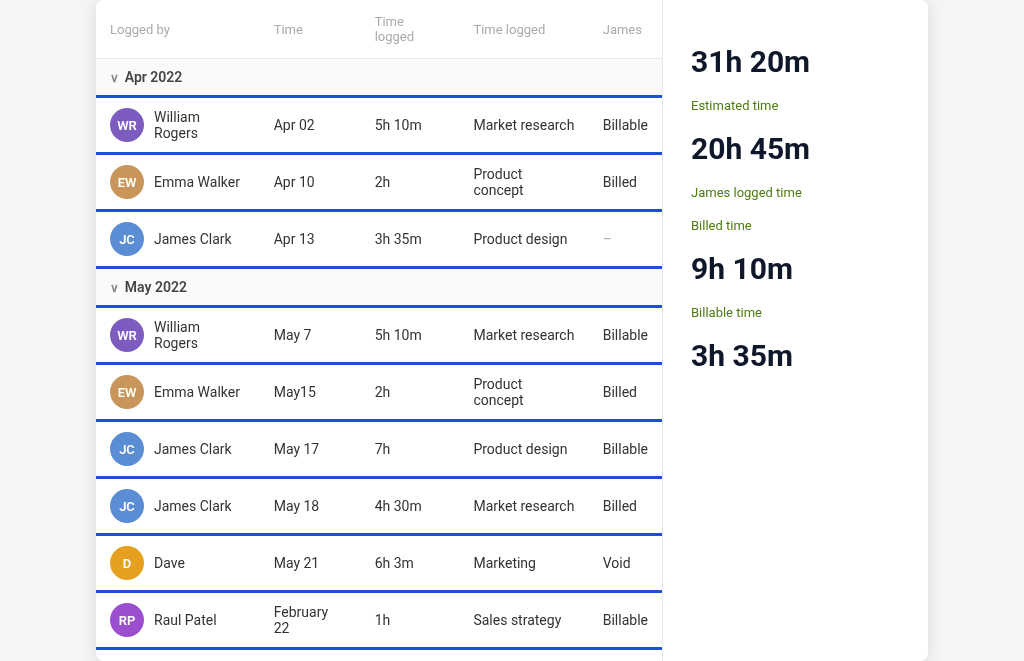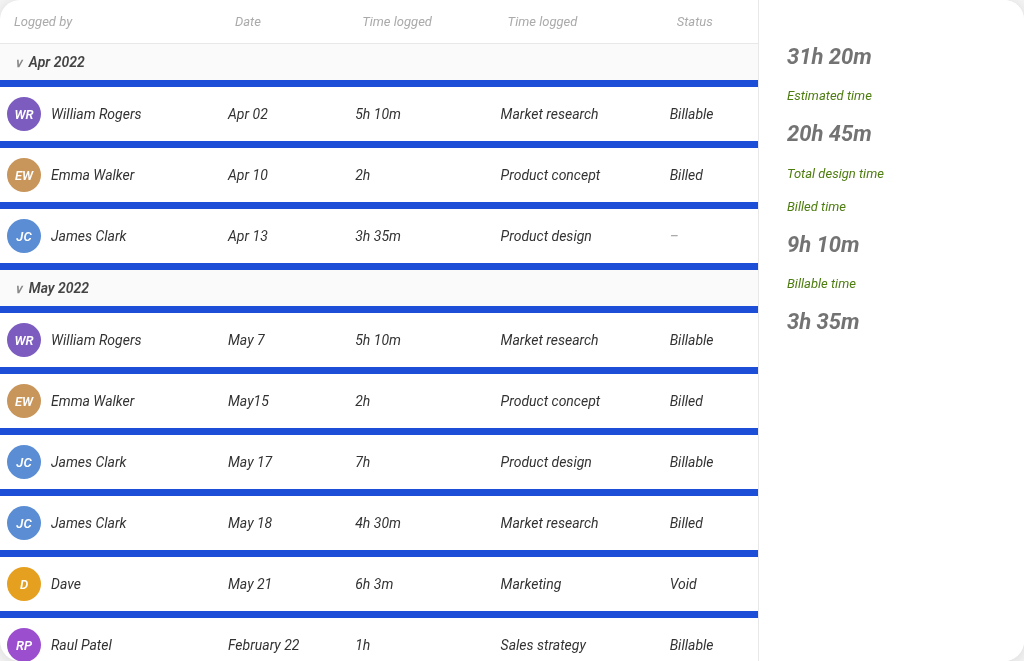--- a/index.html
+++ b/index.html
@@ -5,28 +5,27 @@
     * { box-sizing: border-box; margin: 0; padding: 0; }
     body {
       font-family: -apple-system, BlinkMacSystemFont, 'Segoe UI', Roboto, sans-serif;
       background: #f5f5f5;
       display: flex;
       justify-content: center;
       align-items: center;
       min-height: 100vh;
     }
     .container {
-      width: 1024px;
+      width: 832px;
       height: 661px;
       background: #fff;
-      border-radius: 20px;
+      border-radius: 8px;
       box-shadow: 0 2px 16px rgba(0,0,0,0.12);
       display: flex;
       overflow: hidden;
-      font-style: italic;
     }
     .table-section {
       flex: 1;
       overflow-y: auto;
       border-right: 1px solid #e8e8e8;
     }
     .summary-section {
       width: 265px;
       padding: 24px 28px;
       background: #fff;
@@ -35,23 +34,23 @@
     .summary-title {
       font-size: 18px;
       font-weight: 700;
       color: #1a1a1a;
       margin-bottom: 20px;
     }
     .summary-item {
       margin-bottom: 18px;
     }
     .summary-value {
-      font-size: 22px;
+      font-size: 30px;
       font-weight: 700;
-      color: #737373;
+      color: #0f172a;
       line-height: 1.2;
     }
     .summary-label {
       font-size: 13px;
       color: #4d7c0f;
       margin-top: 18px;
     }
     table {
       width: 100%;
       border-collapse: collapse;
@@ -60,31 +59,31 @@
       border-bottom: 1px solid #e8e8e8;
     }
     thead th {
       padding: 14px 14px;
       text-align: left;
       font-size: 13px;
       font-weight: 400;
       color: #aaa;
     }
     tbody tr {
-      border-bottom: 7px solid #1d4ed8;
+      border-bottom: 3px solid #1d4ed8;
     }
     .group-row td {
       padding: 10px 14px;
       font-size: 14px;
       font-weight: 600;
       color: #444;
       background: #fafafa;
     }
     .data-row td {
-      padding: 10px 7px;
+      padding: 10px 14px;
       font-size: 14px;
       color: #333;
     }
     .user-cell {
       display: flex;
       align-items: center;
       gap: 10px;
     }
     .avatar {
       width: 34px;
@@ -115,24 +114,24 @@
 </head>
 <body>
 
 <div class="container">
   <div class="table-section">
     <table>
       <thead>
         <tr>
 
         <th>Logged by</th>
-            <th>Date</th>
+            <th>Time</th>
             <th>Time logged</th>
             <th>Time logged</th>
-            <th>Status</th>
+            <th>James</th>
           </tr>
       </thead>
       <tbody id="table-body">
       <tr class="group-row">
             <td colspan="5"><span class="chevron">∨</span>Apr 2022</td>
           </tr>
           <tr class="data-row">
             <td>
       <div class="user-cell">
         <div class="avatar av-william">
@@ -266,21 +265,21 @@
   </div>
   <div class="summary-section">
     <div class="summary-title"></div>
     <div id="summary-items">
         <div class="summary-item">
     <div class="summary-value">31h 20m</div>
     <div class="summary-label">Estimated time</div>
   </div>
         <div class="summary-item">
     <div class="summary-value">20h 45m</div>
-    <div class="summary-label">Total design time</div>
+    <div class="summary-label">James logged time</div>
   </div>
         <div class="summary-item">
     <div class="summary-label">Billed time</div>
   </div>
         <div class="summary-item">
     <div class="summary-value">9h 10m</div>
     <div class="summary-label">Billable time</div>
   </div>
         <div class="summary-item">
     <div class="summary-value">3h 35m</div>

